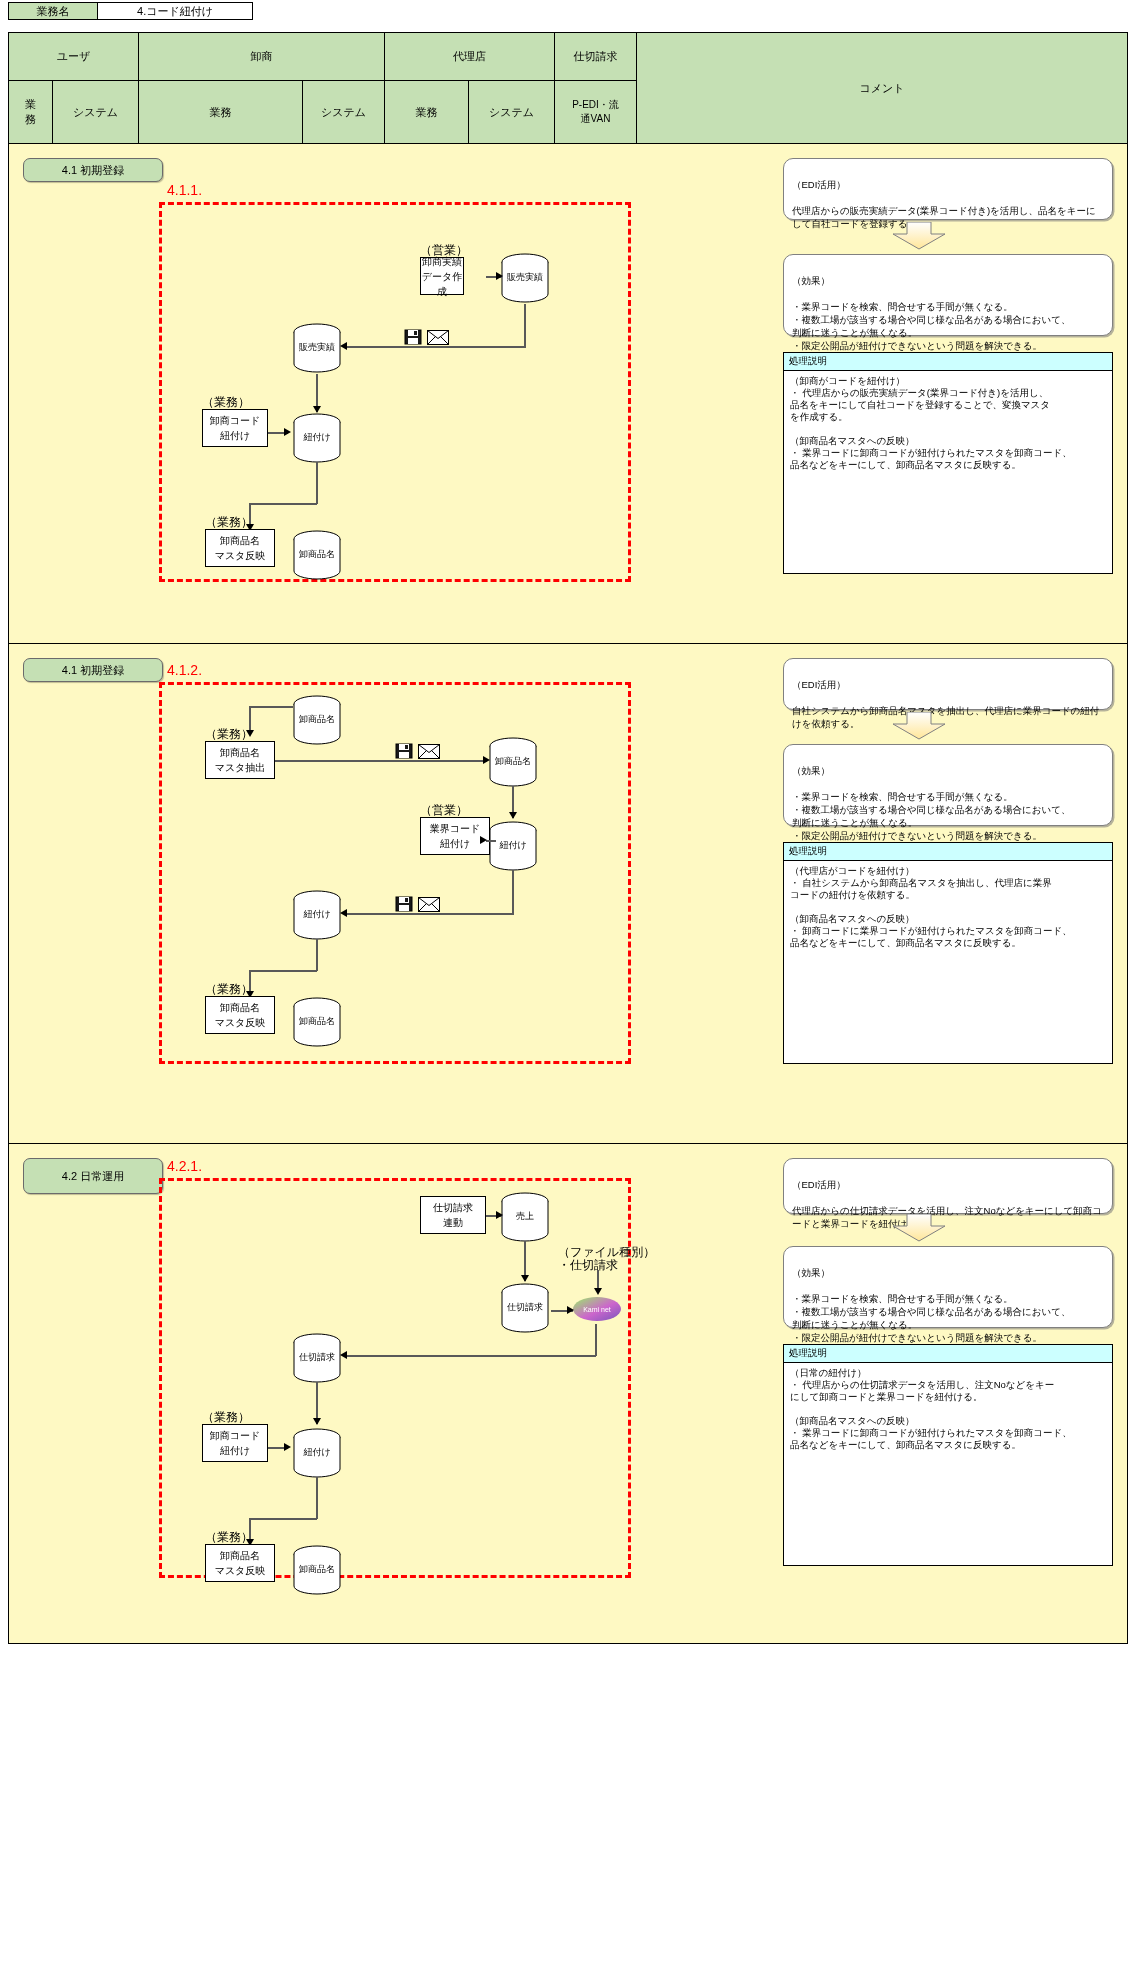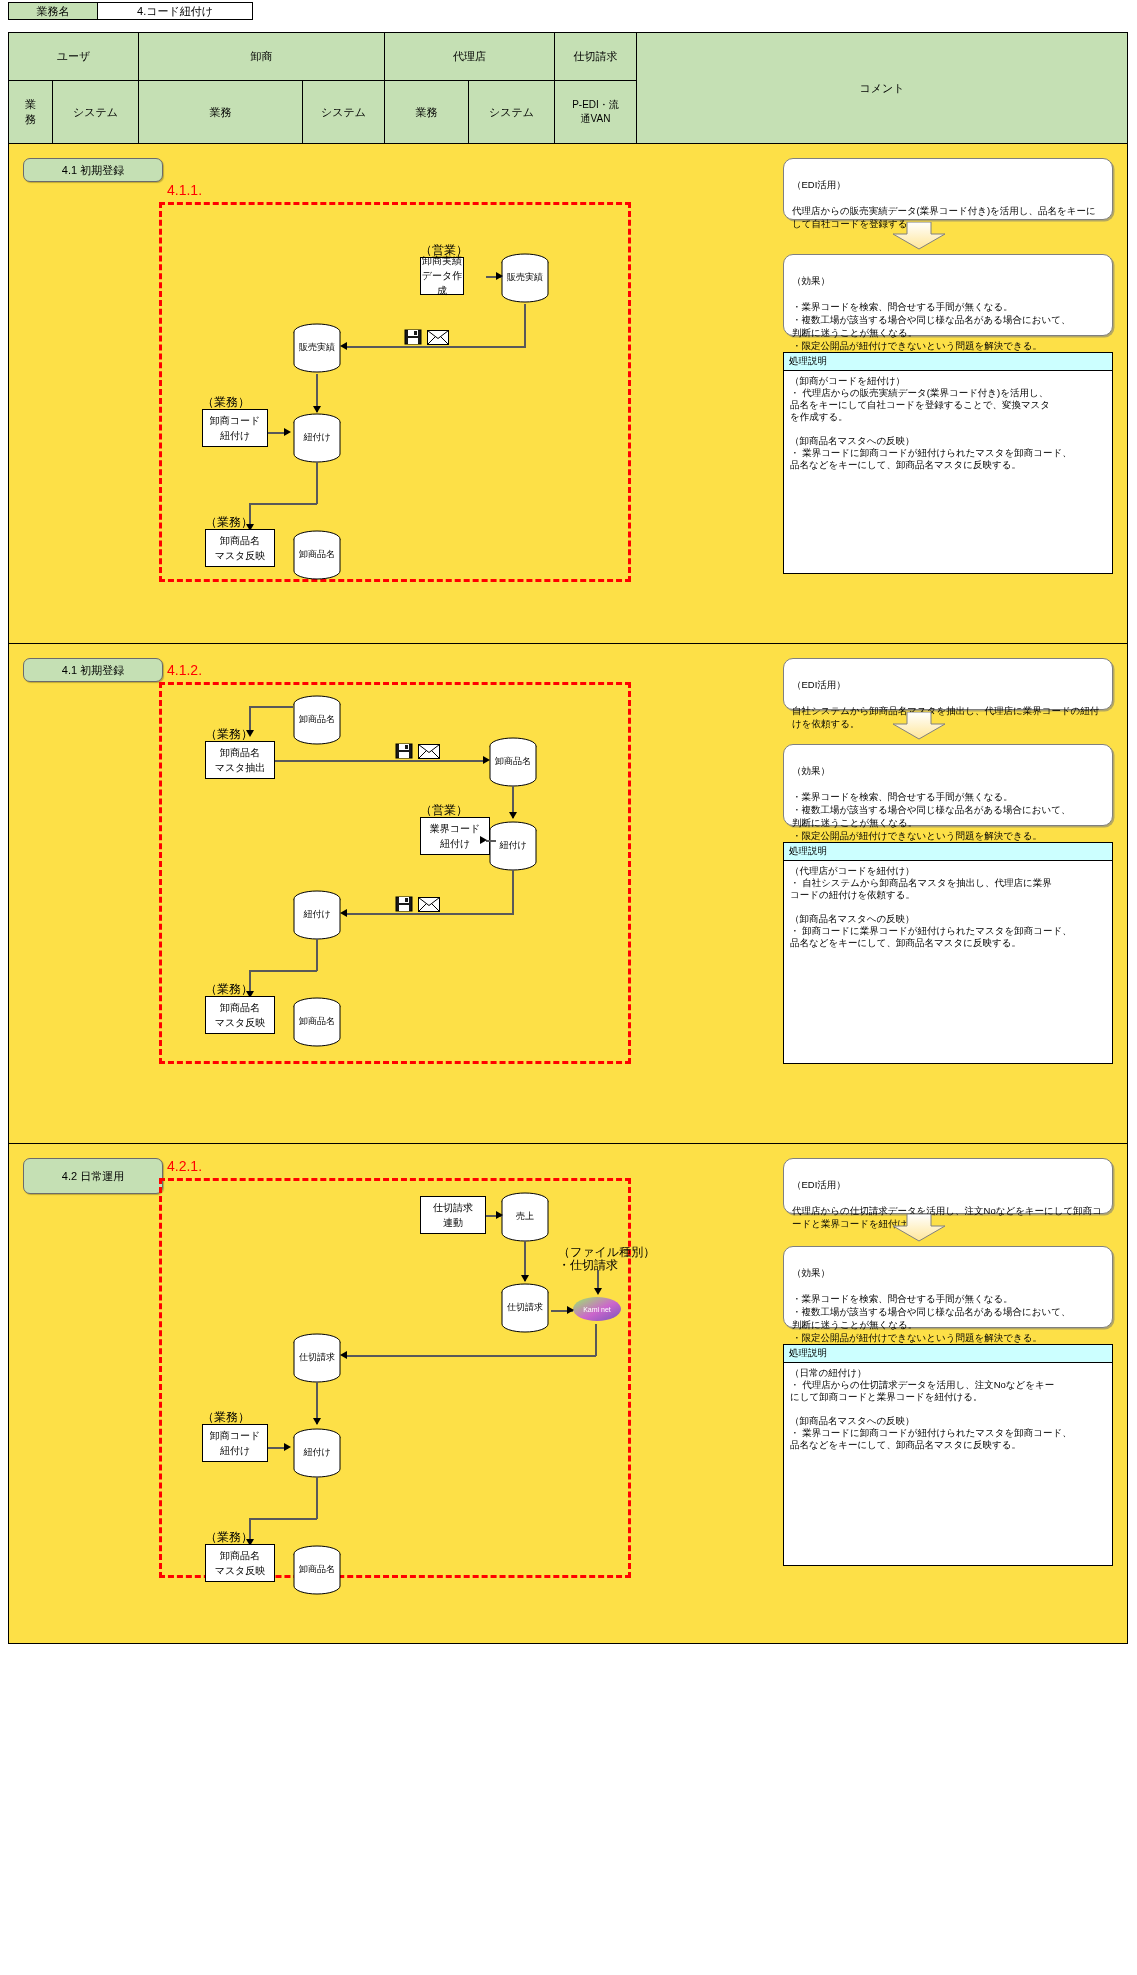--- a/index.html
+++ b/index.html
@@ -66,21 +66,21 @@
   .c-oro-s   { width: 82px; }
   .c-agt-g   { width: 84px; }
   .c-agt-s   { width: 86px; }
   .c-kami    { width: 82px; }
 
   
   .band {
     position: relative;
     height: 500px;
     vertical-align: top;
-    background: #fde047;
+    background: #fef9c3;
   }
   .band-b { height: 500px; }
   .band-c { height: 500px; }
 
   
   .canvas {
     position: absolute;
     left: 0; top: 0;
     width: 1120px;
     height: 100%;
@@ -239,21 +239,21 @@
         <td class="band" colspan="8">
           <div class="canvas">
 
             <div class="stage" style="left:14px; top:14px; width:140px; height:24px;">4.1 初期登録</div>
 
             <div class="stepno" style="left:150px; top:38px;">4.1.1.</div>
 
             <div class="redbox" style="left:150px; top:58px; width:472px; height:380px;"></div>
 
             <div class="plabel" style="left:411px; top:98px;">（営業）</div>
-            <div class="pbox" style="left:411px; top:113px; width:44px; height:38px;font-family:Liberation Mono, monospace;">
+            <div class="pbox" style="left:411px; top:113px; width:44px; height:38px;">
               <span>卸商実績</span>
               <span>データ作成</span>
             </div>
 
             <div class="cyl" style="left:490px; top:108px;">
               <svg width="52" height="52" viewBox="0 0 52 52">
                 <ellipse cx="26" cy="10" rx="23" ry="8" fill="#fff" stroke="#000" stroke-width="1"></ellipse>
                 <path d="M3 10 L3 42 A23 8 0 0 0 49 42 L49 10" fill="#fff" stroke="#000" stroke-width="1"></path>
               </svg>
               <div class="cyl-txt">販売実績</div>

